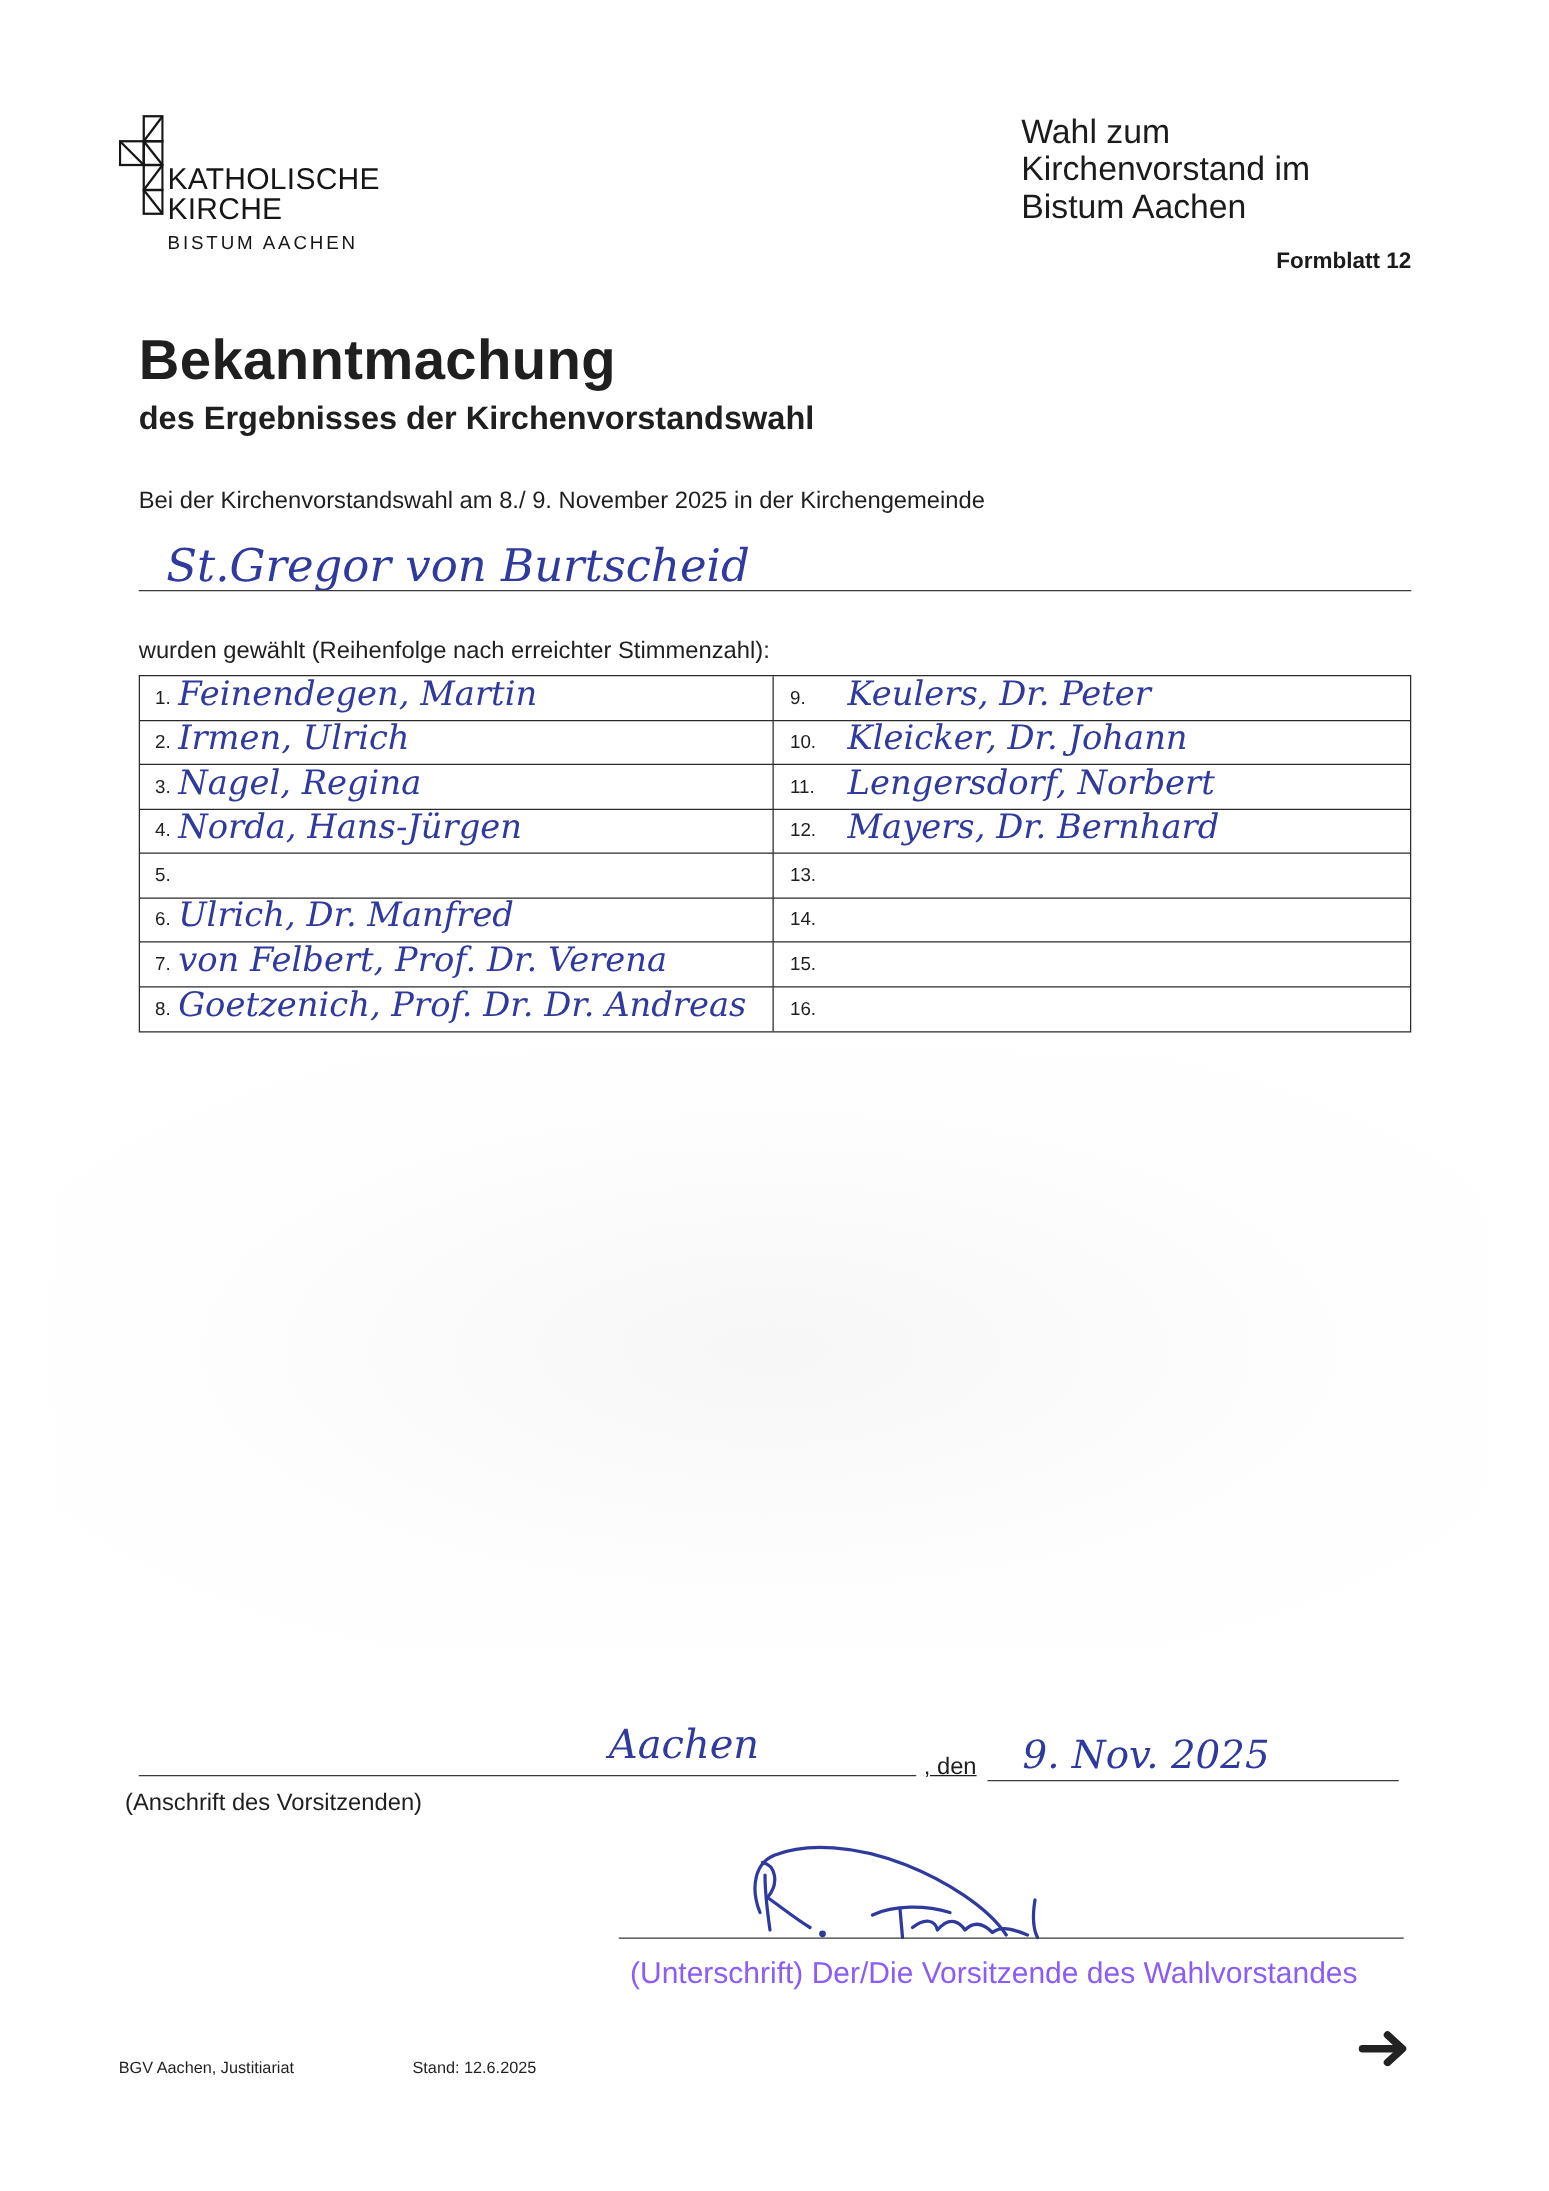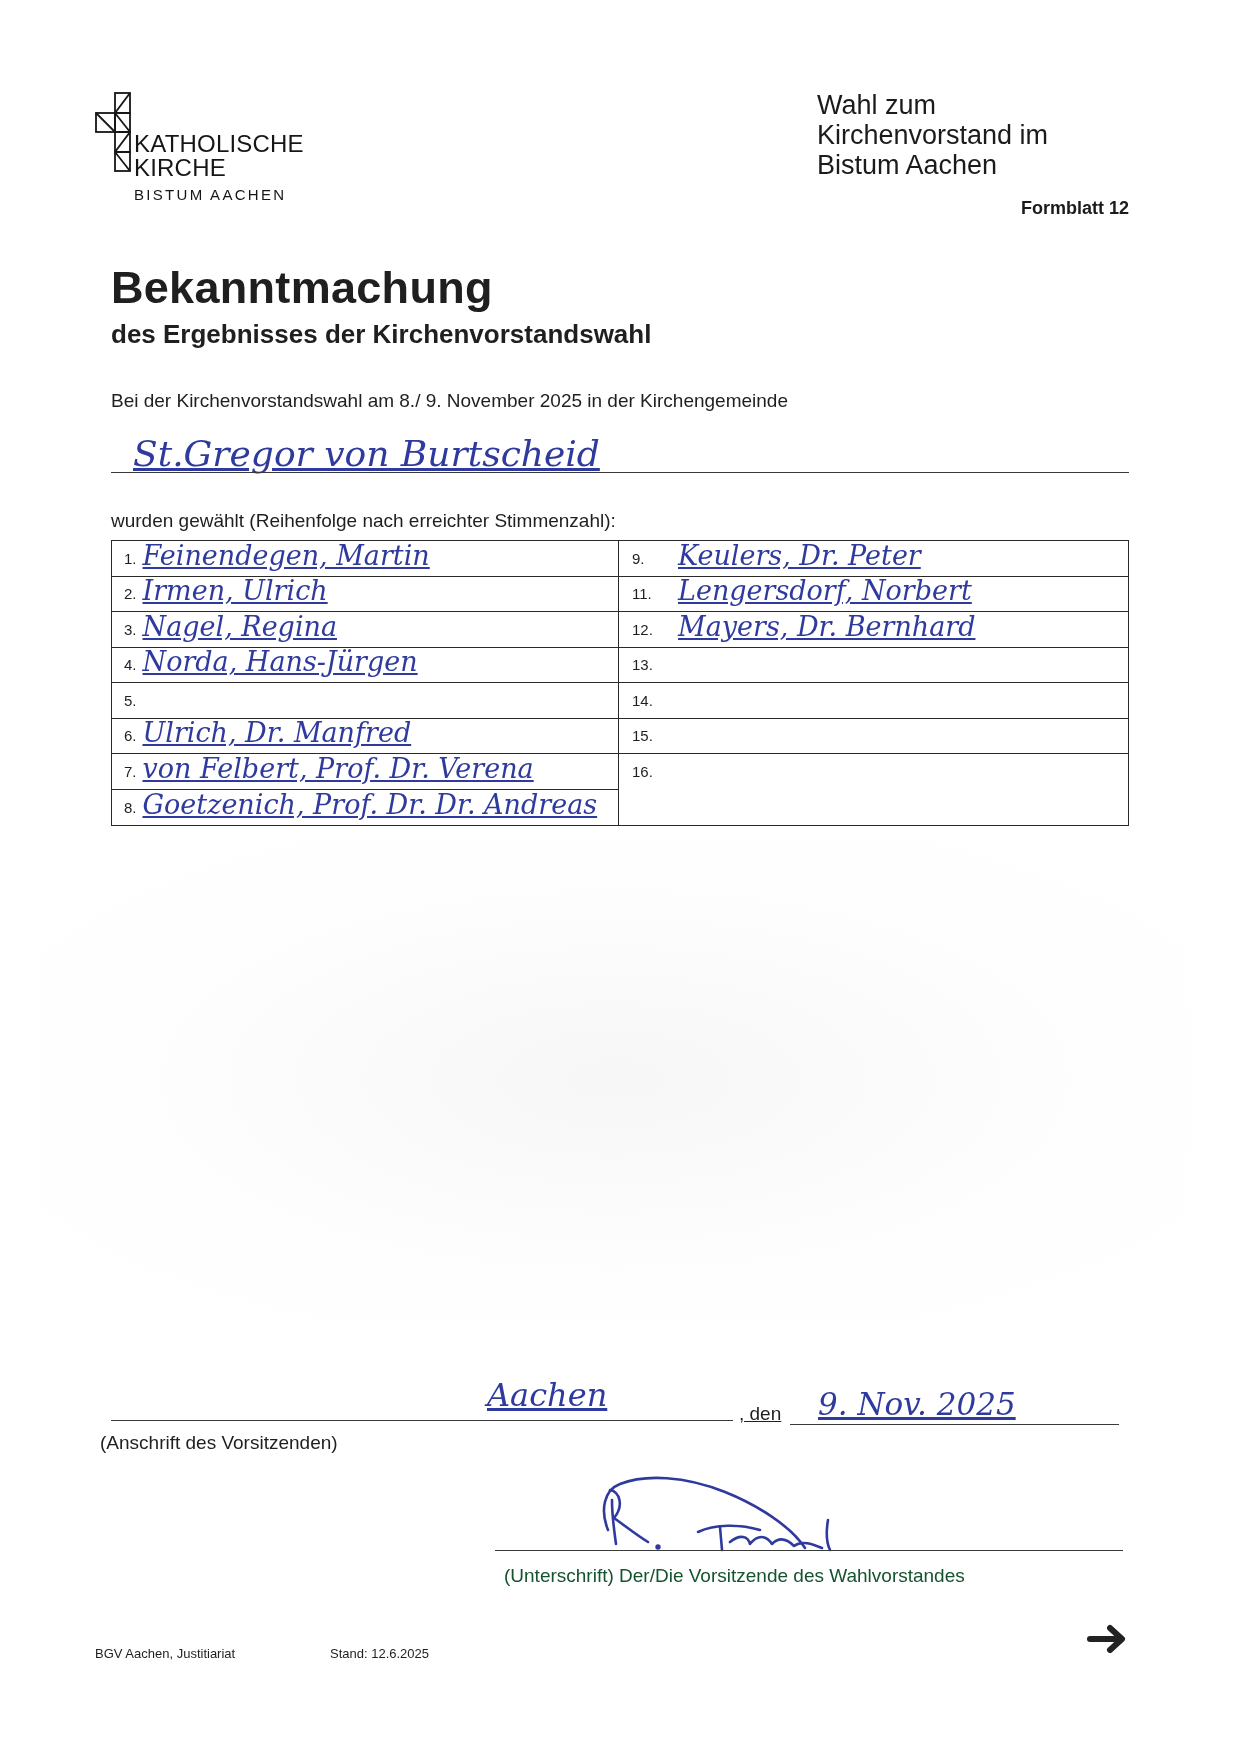--- a/index.html
+++ b/index.html
@@ -10,21 +10,20 @@
       overflow: hidden;
       font-family: "Liberation Sans", "DejaVu Sans", sans-serif;
       color: #1a1a1a;
     }
     .abs { position: absolute; }
     .hand {
       font-family: "DejaVu Serif", "Liberation Serif", serif;
       font-style: italic;
       color: #2f3a9e;
       white-space: nowrap;
-      text-decoration: underline;
     }
     
     .logo { left: 95px; top: 92px; width: 230px; height: 100px; }
     .logo svg { position: absolute; left: 0; top: 0; }
     .logo-text { position: absolute; left: 39px; top: 20px; margin-top: 20px; }
     .logo-l1, .logo-l2 { font-size: 24px; font-weight: 500; letter-spacing: 0.2px; line-height: 24px; color: #161616; }
     .logo-l3 { font-size: 15px; letter-spacing: 2.3px; line-height: 22px; margin-top: 4px; color: #161616; }
 
     
     .hdr-right { left: 817px; top: 90px; font-size: 27px; line-height: 30px; color: #1b1b1b; }
@@ -60,21 +59,21 @@
     .place-line { left: 111px; top: 1420px; width: 622px; border-top: 1.5px solid #3a3a3a; }
     .place-val { left: 487px; top: 1376px; font-size: 32px; }
     .den { left: 739px; top: 1403px; font-size: 19px; color: #1f1f1f; text-decoration: underline; }
     .date-line { left: 790px; top: 1424px; width: 329px; border-top: 1.5px solid #3a3a3a; }
     .date-val { left: 818px; top: 1386px; font-size: 31px; }
     .addr-label { left: 100px; top: 1432px; font-size: 19px; color: #1f1f1f; }
 
     
     .sig-svg { left: 590px; top: 1470px; }
     .sig-line { left: 495px; top: 1550px; width: 628px; border-top: 1.5px solid #3a3a3a; }
-    .sig-label { left: 504px; top: 1565px; font-size: 19px; color: #14532d; }
+    .sig-label { left: 504px; top: 1565px; font-size: 24px; color: #8b5cf6; }
 
     
     .footer-org { left: 95px; top: 1646px; font-size: 13px; color: #1f1f1f; text-align: center; }
     .footer-stand { left: 330px; top: 1646px; font-size: 13px; color: #1f1f1f; }
     .next-arrow { left: 1086px; top: 1623px; }
 
     
     .scan-shade {
       left: 40px; top: 840px; width: 1150px; height: 480px;
       background: radial-gradient(ellipse at center, rgba(240,240,242,0.55) 0%, rgba(250,250,250,0.2) 60%, rgba(255,255,255,0) 100%);
@@ -154,20 +153,24 @@
   <div class="cell left last">
       <span class="num">8.</span>
       <span class="hand">Goetzenich, Prof. Dr. Dr. Andreas</span>
     </div>
 
   <div class="cell right">
       <span class="num">9.</span>
       <span class="hand">Keulers, Dr. Peter</span>
     </div>
   <div class="cell right">
+      <span class="num">10.</span>
+      <span class="hand">Kleicker, Dr. Johann</span>
+    </div>
+  <div class="cell right">
       <span class="num">11.</span>
       <span class="hand">Lengersdorf, Norbert</span>
     </div>
   <div class="cell right">
       <span class="num">12.</span>
       <span class="hand">Mayers, Dr. Bernhard</span>
     </div>
   <div class="cell right">
       <span class="num">13.</span>
       <span class="hand"></span>

